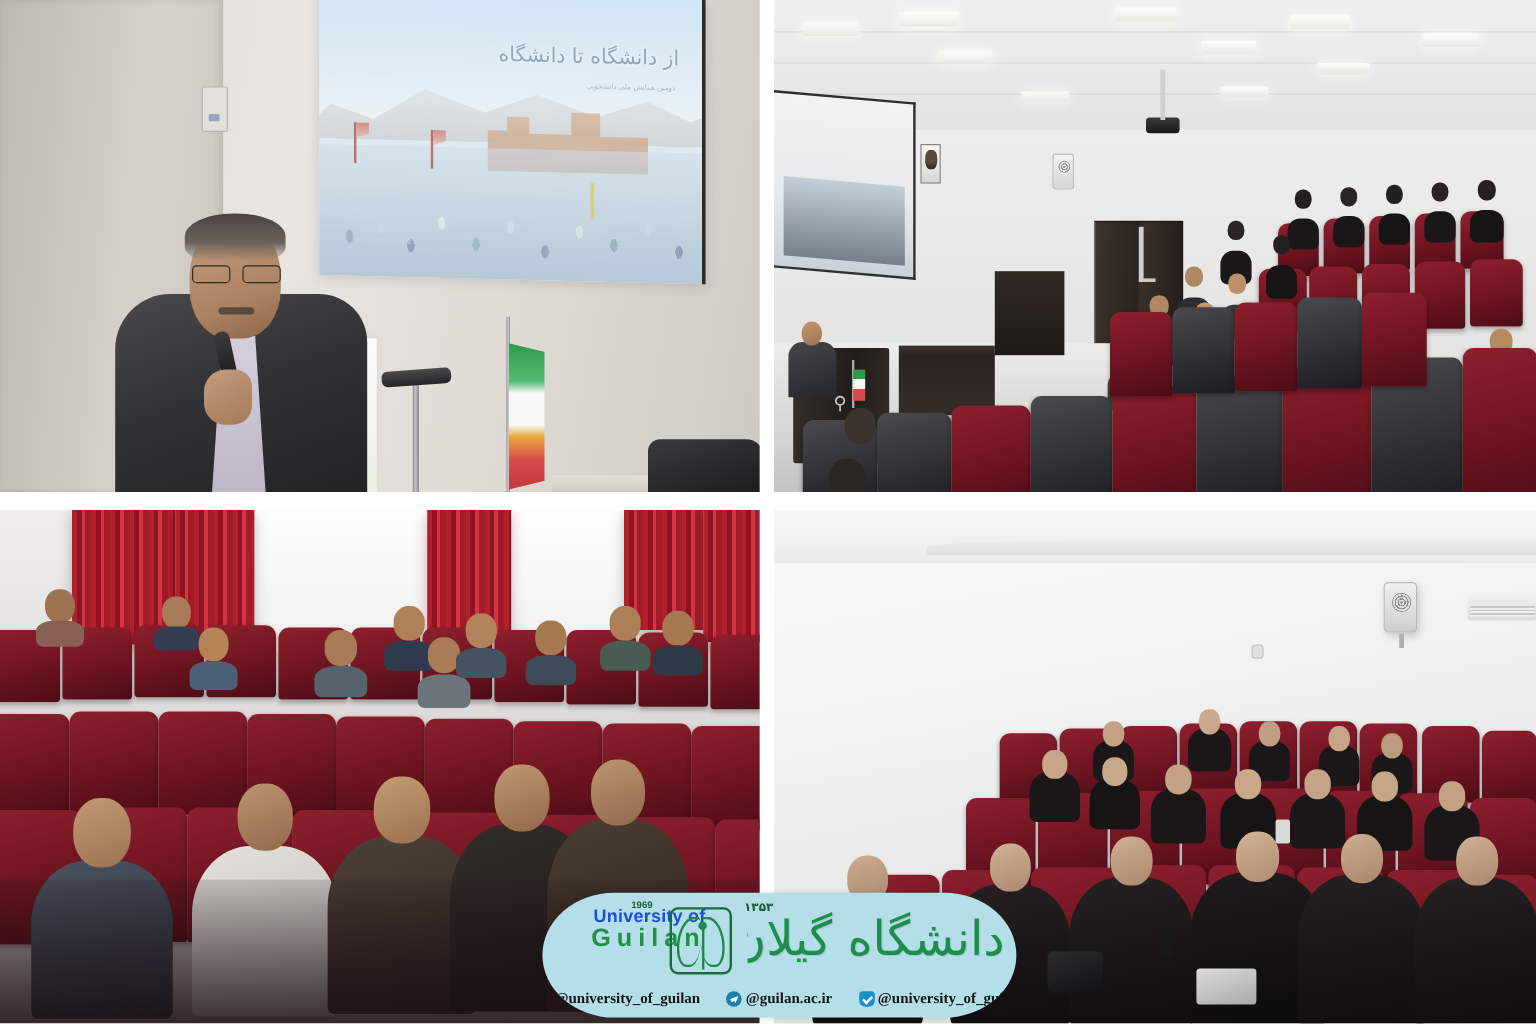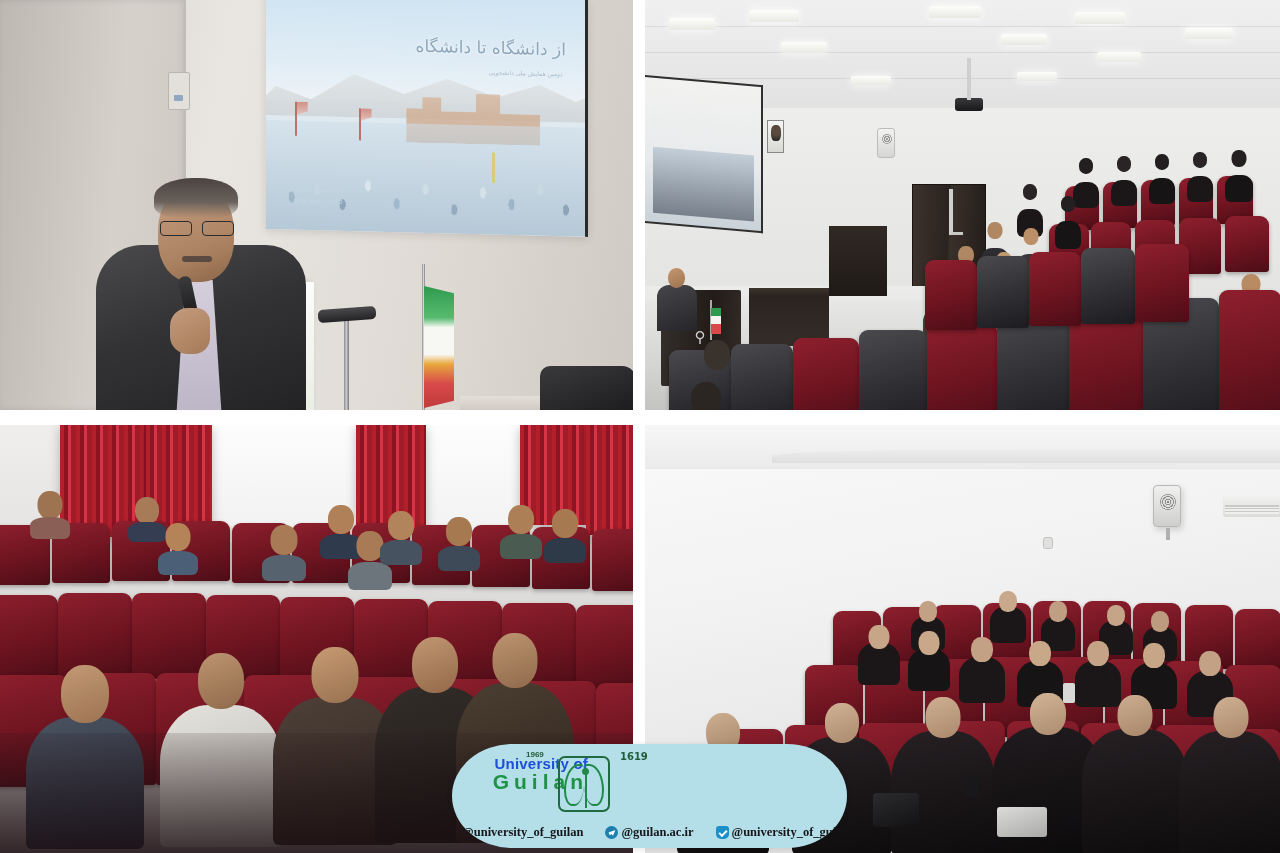--- a/index.html
+++ b/index.html
@@ -937,34 +937,35 @@
         <div style="position:absolute;left:320px;top:350px;width:13px;height:22px;background:#18181a;border-radius:2px;"></div>
         <div style="position:absolute;left:100px;top:358px;width:12px;height:21px;background:#1a1a1c;border-radius:2px;"></div>
         <div style="position:absolute;left:418px;top:258px;width:12px;height:20px;background:#d8d8d6;border-radius:2px;"></div>
       </div>
     </div>
   </div>
 
   <div class="logo-badge">
     <div class="badge-row1">
       <div class="badge-year-g">1969</div>
-      <div class="badge-year-p">1619</div>
+      <div class="badge-year-p">۱۳۵۳</div>
 
       <div class="badge-en">
         <div class="l1">University of</div>
         <div class="l2">Guilan</div>
       </div>
 
       <div class="badge-emblem">
         <div class="wing-l"></div>
         <div class="wing-r"></div>
         <div class="dot"></div>
         <div class="stem"></div>
       </div>
 
+      <div class="badge-fa">دانشگاه گیلان</div>
     </div>
 
     <div class="badge-socials">
       <div class="social">
         <span class="sicon instagram"></span>
         <span class="txt">@university_of_guilan</span>
       </div>
       <div class="social">
         <span class="sicon telegram"></span>
         <span class="txt">@guilan.ac.ir</span>

